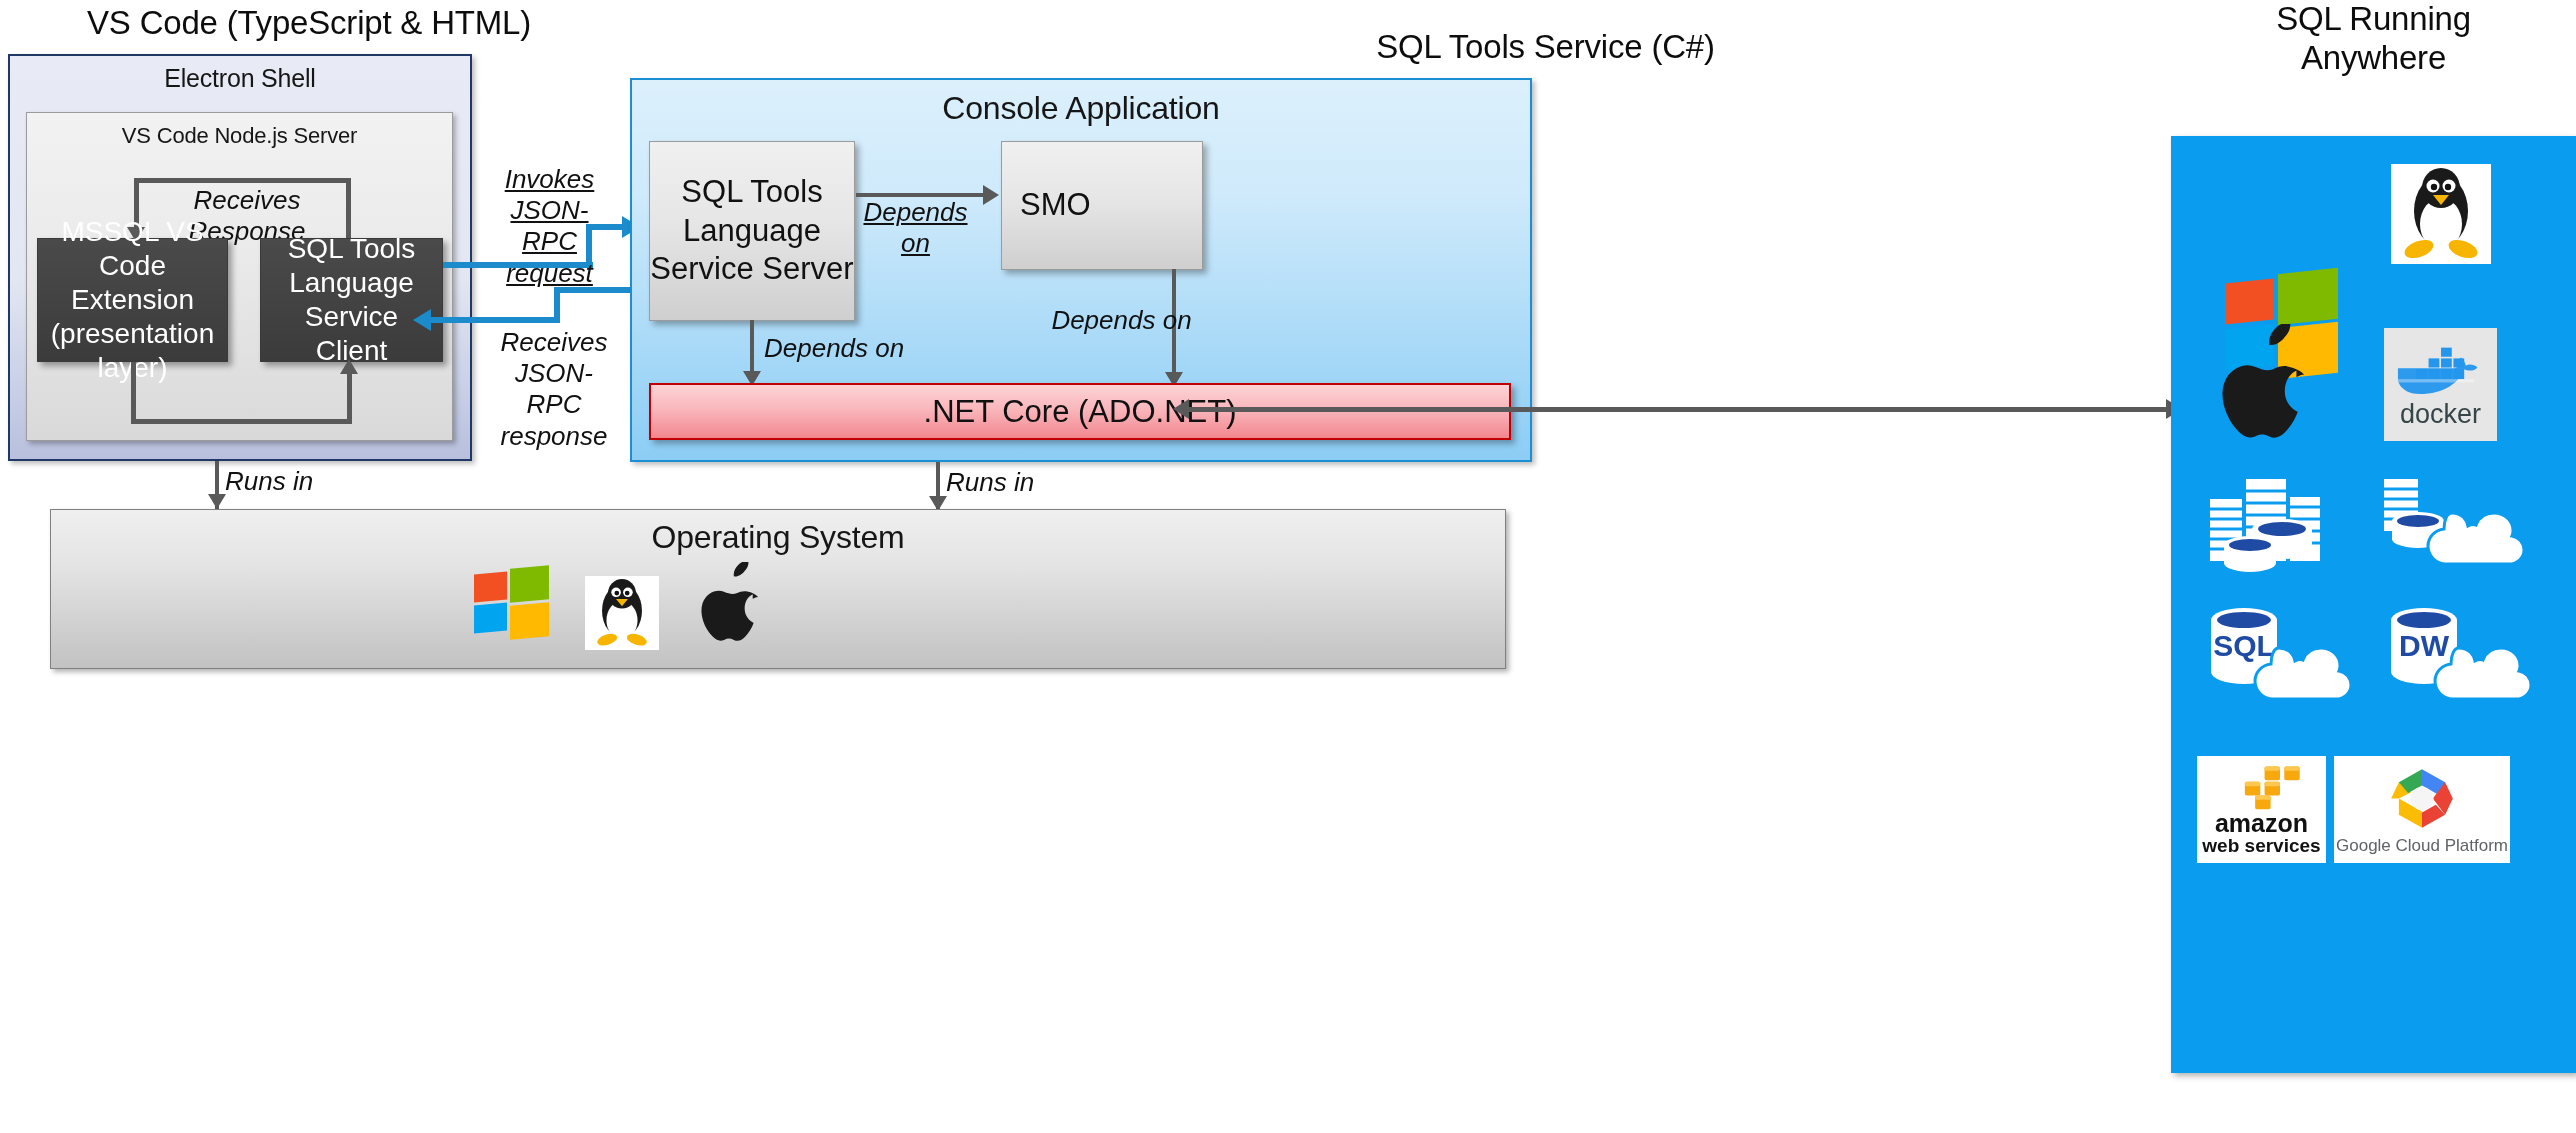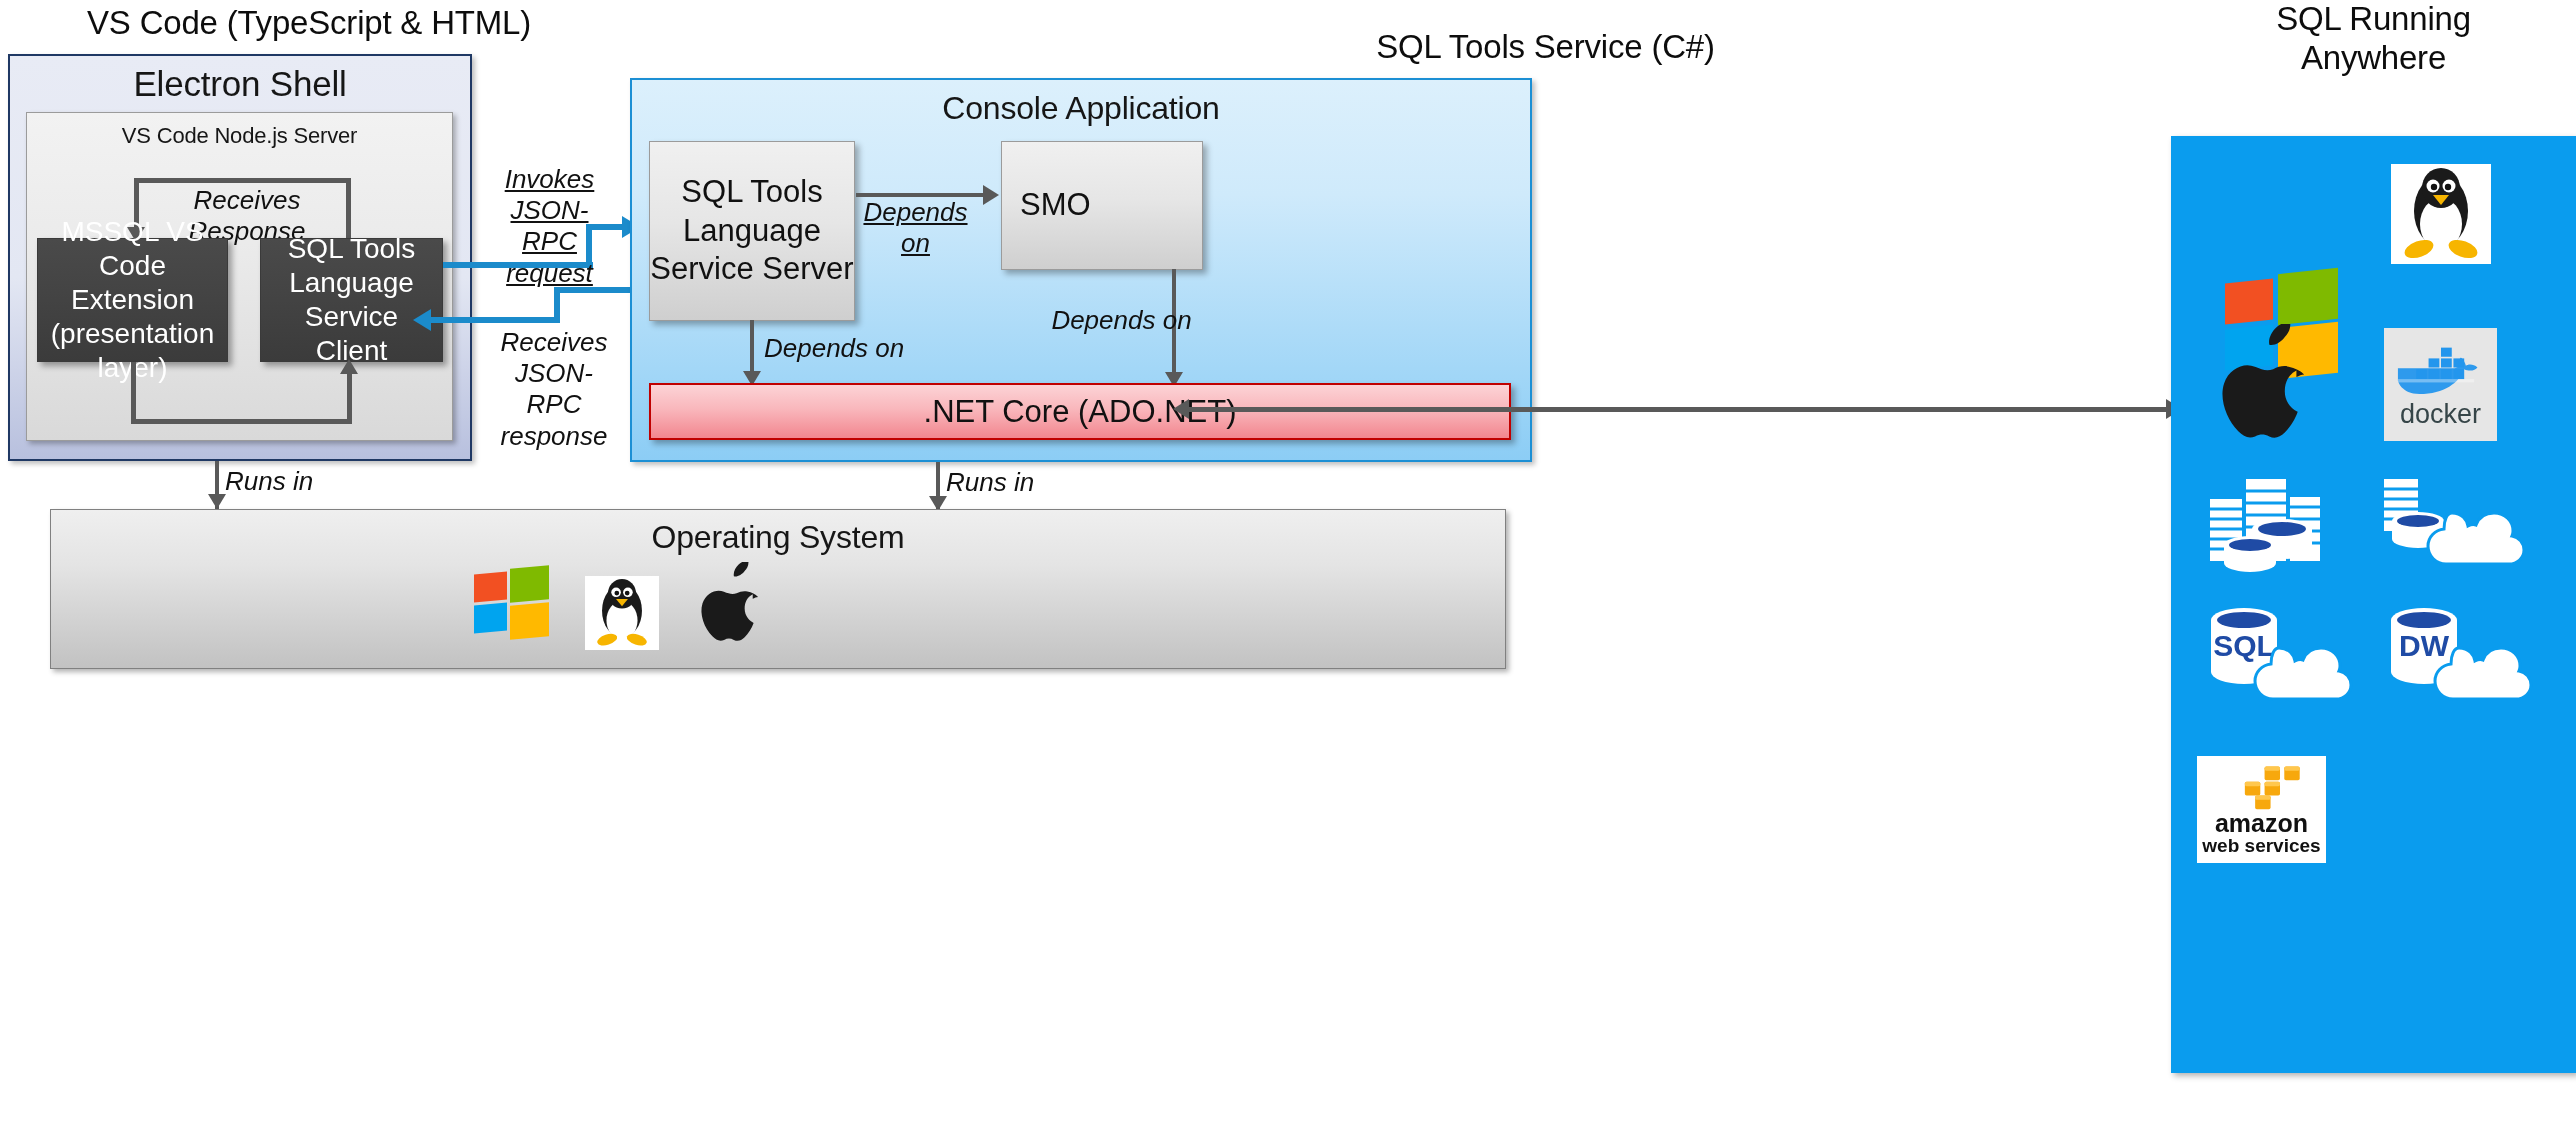--- a/index.html
+++ b/index.html
@@ -15,21 +15,21 @@
   }
 
   
   .electron-shell{
     border:2px solid #1F3864;
     background:linear-gradient(180deg,#e8ebf5 0%,#e3e7f3 55%,#b8c0de 100%);
     box-shadow:3px 3px 5px rgba(0,0,0,.25);
   }
   .panel-title{
     position:absolute;left:0;right:0;text-align:center;
-    font-size:35px;color:#161616;letter-spacing:-0.2px;
+    font-size:25px;color:#161616;letter-spacing:-0.2px;
   }
 
   
   .node-server{
     border:1px solid #9b9b9b;
     background:linear-gradient(180deg,#f2f2f2 0%,#ebebeb 40%,#d9d9d9 100%);
     box-shadow:3px 3px 5px rgba(0,0,0,.28);
   }
 
   
@@ -366,15 +366,27 @@
         <rect x="86" y="4" width="18" height="5" rx="2"></rect>
         <rect x="40" y="22" width="18" height="5" rx="2"></rect>
         <rect x="63" y="22" width="18" height="5" rx="2"></rect>
         <rect x="52" y="38" width="18" height="5" rx="2"></rect>
       </g>
     </svg>
     <div style="font-size:25px;font-weight:bold;color:#111;line-height:1;">amazon</div>
     <div style="font-size:19px;font-weight:bold;color:#111;line-height:1.1;">web services</div>
   </div>
 
+  <div class="abs" style="left:2334px;top:756px;width:176px;height:107px;background:#ffffff;display:flex;flex-direction:column;align-items:center;justify-content:center;">
+    <svg viewBox="0 0 96 84" width="74" height="65" aria-hidden="true">
+      <path d="M48 4 L78 21 L78 42 L48 25 Z" fill="#4285F4"></path>
+      <path d="M78 21 L88 42 L78 63 L62 42 Z" fill="#EA4335"></path>
+      <path d="M78 63 L48 80 L48 60 L66 50 Z" fill="#EA4335"></path>
+      <path d="M48 80 L18 63 L18 42 L48 59 Z" fill="#FBBC05"></path>
+      <path d="M18 42 L8 42 L18 21 L34 34 Z" fill="#FBBC05"></path>
+      <path d="M18 21 L48 4 L48 25 L30 35 Z" fill="#34A853"></path>
+      <circle cx="48" cy="42" r="15" fill="#F5F5F5"></circle>
+    </svg>
+    <div style="font-size:17px;color:#5f6368;line-height:1;margin-top:6px;">Google Cloud Platform</div>
+  </div>
 
 </div>
 
 
 </body></html>

